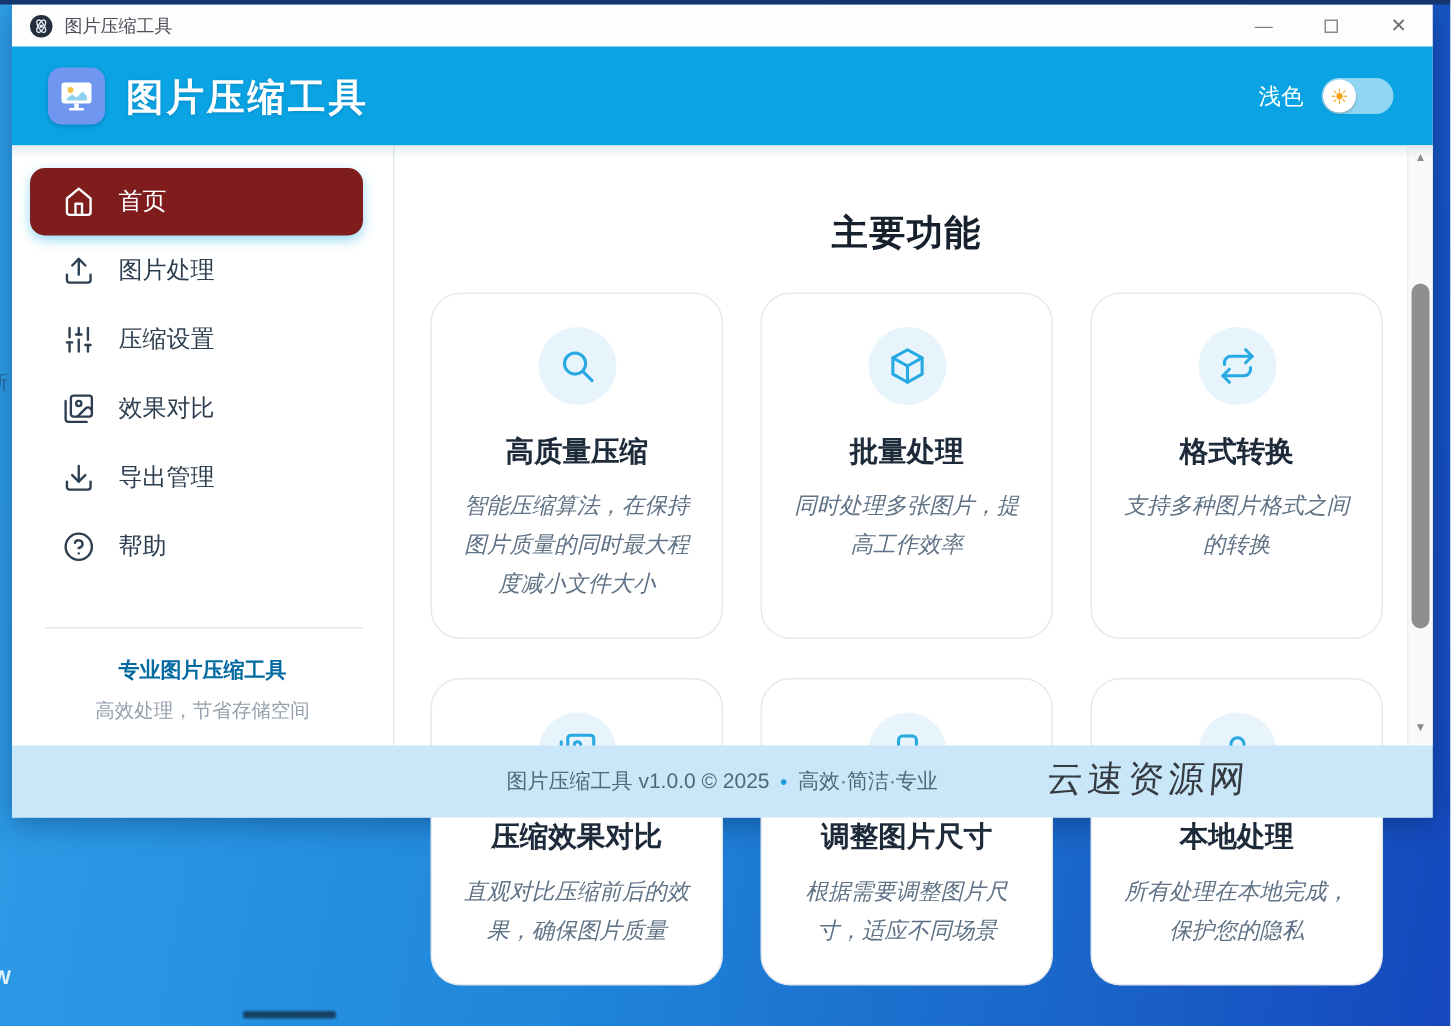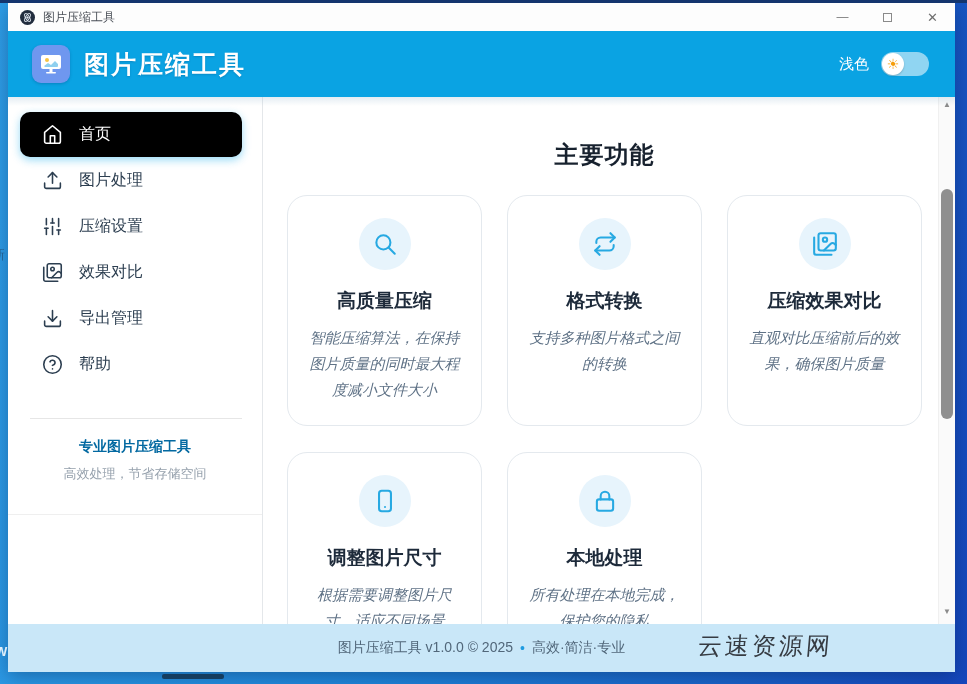--- a/index.html
+++ b/index.html
@@ -6,21 +6,21 @@
   html,body { width:967px; height:684px; overflow:hidden; }
   body { font-family:"Liberation Sans","DejaVu Sans",sans-serif; }
 
   .desktop {
     position:relative; width:967px; height:684px; overflow:hidden;
     background:linear-gradient(100deg,#2f9fe8 0%,#1f86da 45%,#1a63c8 78%,#1547bd 100%);
   }
   .top-edge { position:absolute; top:0; left:0; right:0; height:3px; background:#14356e; z-index:9; }
 
   .window {
-    position:absolute; left:8px; top:3px; width:947px; height:669px;
+    position:absolute; left:8px; top:3px; width:947px; height:542px;
     background:#fff; display:flex; flex-direction:column;
     box-shadow:0 4px 18px rgba(0,20,60,.35);
   }
 
   
   .titlebar { height:28px; background:#fdfdfd; display:flex; align-items:center; padding-left:12px; flex:0 0 auto; }
   .app-ico { width:15px; height:15px; border-radius:50%; background:#222d3e; position:relative; flex:0 0 auto; }
   .app-ico svg { position:absolute; inset:2px; }
   .titlebar-text { font-size:12px; color:#4a4f57; margin-left:8px; }
   .titlebar-spacer { flex:1; }
@@ -39,21 +39,21 @@
   .sun { color:#f59e0b; font-size:14px; line-height:1; }
 
   
   .body { flex:1 1 auto; display:flex; position:relative; background:#fff; min-height:0; }
   .body-shadow { position:absolute; top:0; left:0; right:0; height:9px; background:linear-gradient(rgba(160,190,210,.28),rgba(160,190,210,0)); pointer-events:none; z-index:3; }
 
   
   .sidebar { width:255px; flex:0 0 auto; border-right:1px solid #e4e7ea; padding-top:15px; position:relative; }
   .nav-item { height:45px; margin:0 20px 1px 12px; border-radius:10px; display:flex; align-items:center; padding-left:22px; gap:16px; font-size:16px; color:#2c3e50; cursor:pointer; }
   .nav-item svg { flex:0 0 auto; }
-  .nav-item.active { background:#000000; color:#fff; box-shadow:0 3px 8px rgba(27,173,234,.45); }
+  .nav-item.active { background:#7f1d1d; color:#fff; box-shadow:0 3px 8px rgba(27,173,234,.45); }
   .side-divider { height:1px; background:#e6e6e6; margin:31px 20px 0 22px; }
   .side-info { text-align:center; margin-top:19px; }
   .side-info-title { font-size:14px; font-weight:bold; color:#0369a1; margin-bottom:9px; }
   .side-info-sub { font-size:13px; color:#95a0ac; }
   .side-bottom-line { position:absolute; left:0; right:0; top:417px; height:1px; background:#efefef; }
 
   
   .main { flex:1 1 auto; padding:0 16px 0 24px; min-width:0; }
   .main-heading { text-align:center; margin-top:42px; font-size:24px; font-weight:bold; color:#17212e; letter-spacing:1px; }
   .cards { margin-top:24px; display:grid; grid-template-columns:repeat(3,1fr); column-gap:25px; row-gap:26px; }
@@ -209,20 +209,31 @@
             <div class="card-icon-wrap">
               <svg width="26" height="26" viewBox="0 0 24 24" fill="none" stroke="#27a9e2" stroke-width="1.9" stroke-linecap="round">
                 <circle cx="10.5" cy="10.5" r="6.5"></circle>
                   <line x1="15.3" y1="15.3" x2="21" y2="21"></line>
               </svg>
             </div>
             <div class="card-title">高质量压缩</div>
             <div class="card-desc">智能压缩算法，在保持图片质量的同时最大程度减小文件大小</div>
           </div>
 
+          <div class="card">
+            <div class="card-icon-wrap">
+              <svg width="26" height="26" viewBox="0 0 24 24" fill="none" stroke="#27a9e2" stroke-width="1.9" stroke-linecap="round" stroke-linejoin="round">
+                <path d="M12 2 21 7v10l-9 5-9-5V7z"></path>
+                  <path d="M3 7l9 5 9-5"></path>
+                  <path d="M12 12v10"></path>
+              </svg>
+            </div>
+            <div class="card-title">批量处理</div>
+            <div class="card-desc">同时处理多张图片，提高工作效率</div>
+          </div>
 
           <div class="card">
             <div class="card-icon-wrap">
               <svg width="26" height="26" viewBox="0 0 24 24" fill="none" stroke="#27a9e2" stroke-width="1.9" stroke-linecap="round" stroke-linejoin="round">
                 <path d="m17 2 4 4-4 4"></path>
                   <path d="M21 6H8a4 4 0 0 0-4 4v1"></path>
                   <path d="m7 22-4-4 4-4"></path>
                   <path d="M3 18h13a4 4 0 0 0 4-4v-1"></path>
               </svg>
             </div>

